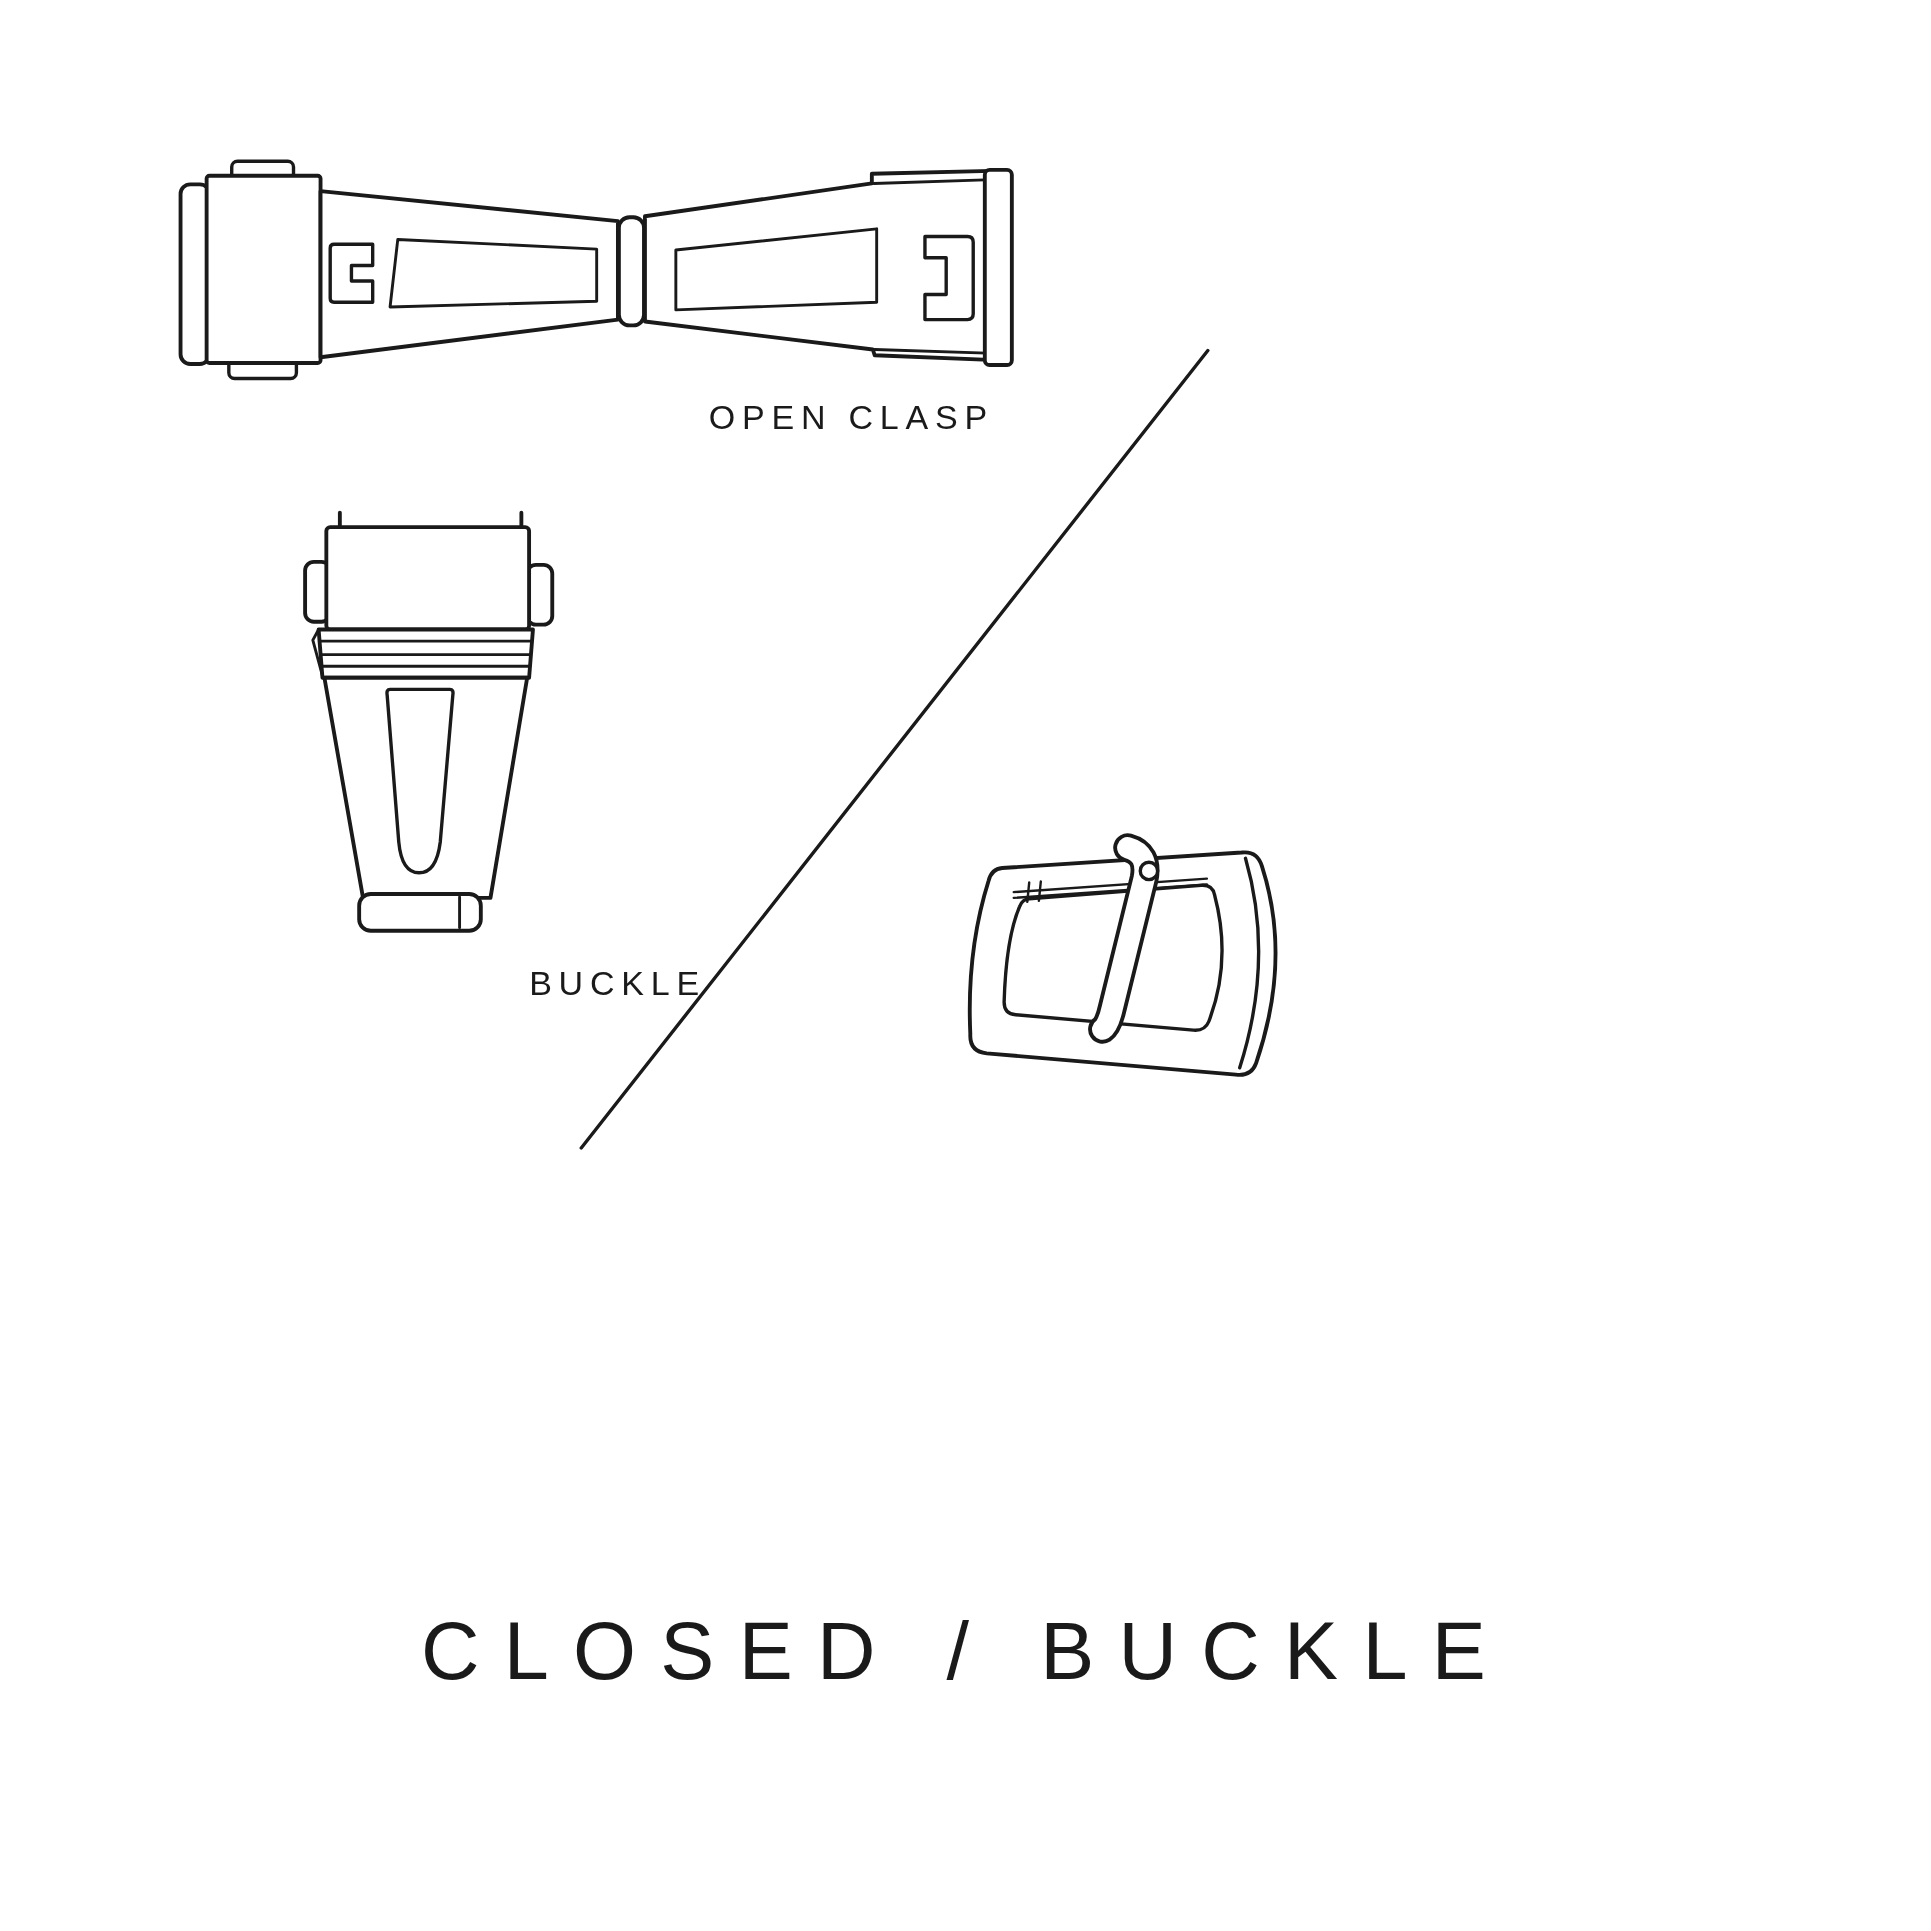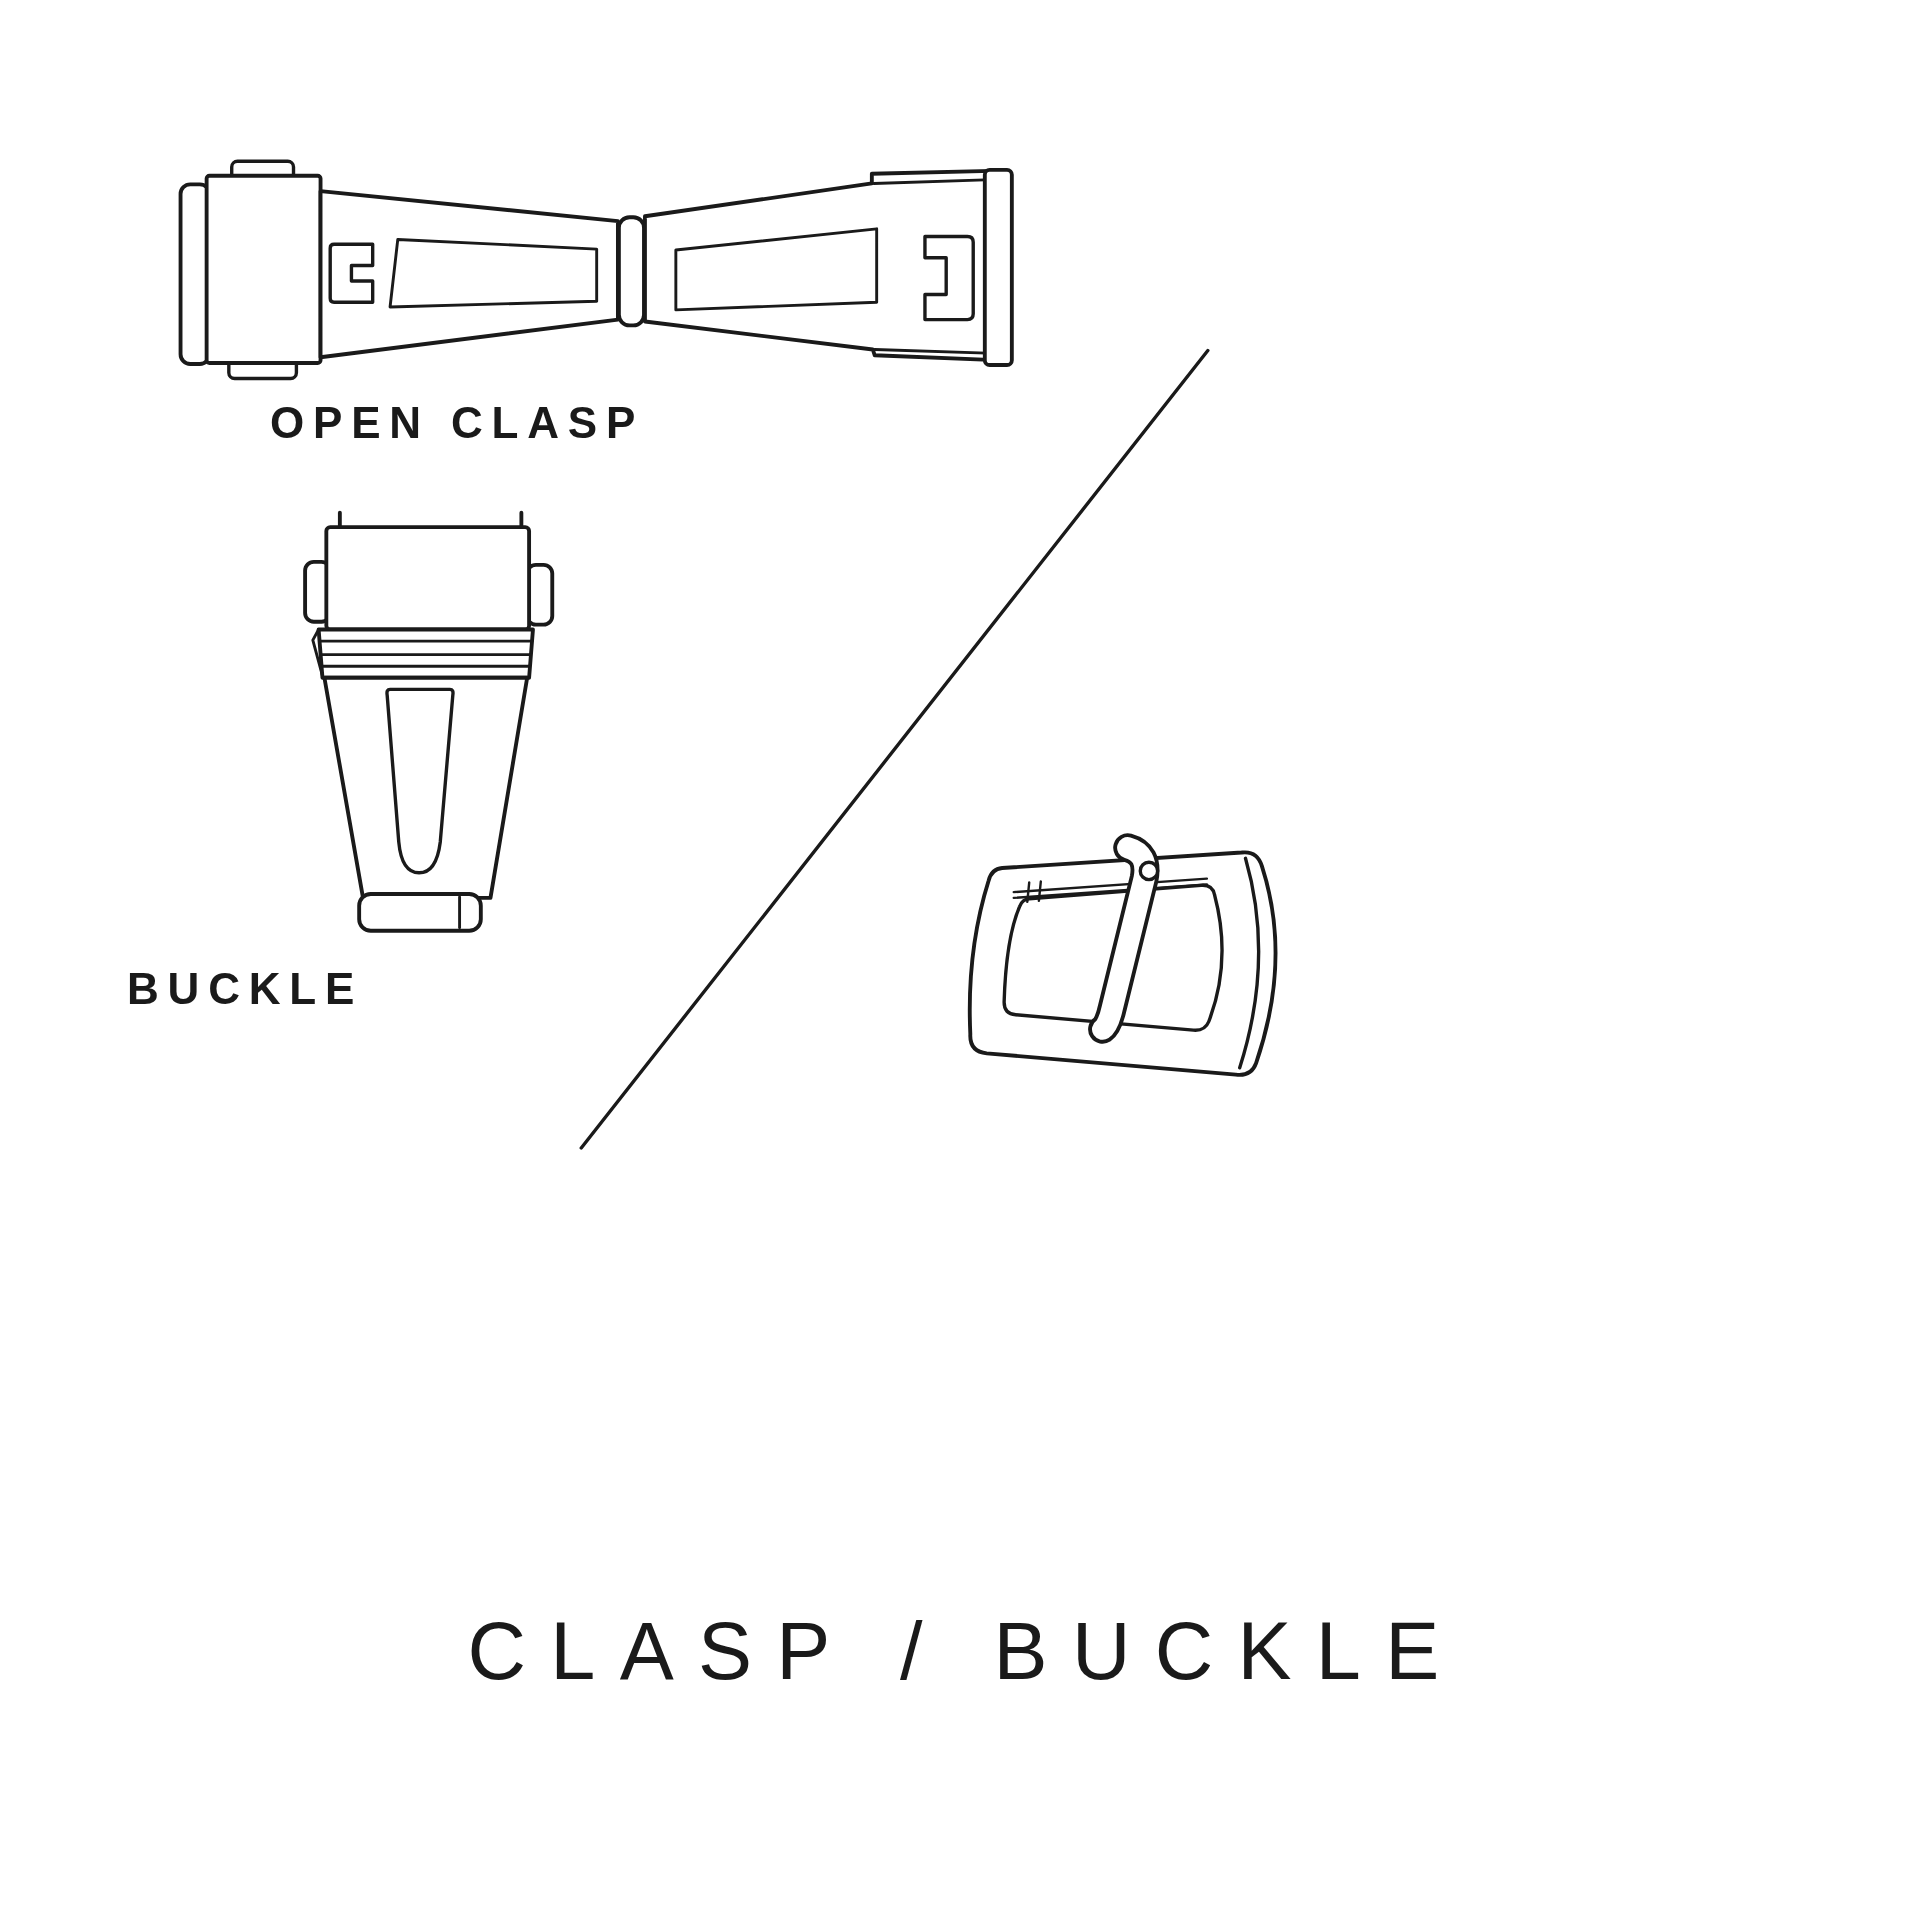--- a/index.html
+++ b/index.html
@@ -16,24 +16,24 @@
     font-family: "Liberation Sans", sans-serif;
   }
   .artwork {
     position: absolute;
     left: 0;
     top: 0;
   }
   .caption {
     position: absolute;
     color: #1a1a1a;
-    font-weight: 700;
-    font-size: 44px;
+    font-weight: 400;
+    font-size: 34px;
     letter-spacing: 0.2em;
-    text-align: left;
+    text-align: right;
     white-space: nowrap;
   }
   .caption--open {
     left: 270px;
     top: 398px;
     width: 724px;
   }
   .caption--closed {
     left: 127px;
     top: 964px;
@@ -130,16 +130,16 @@
       <path d="M1168,878 Q1190,884 1185,910 L1152,1044 Q1148,1062 1142,1066" stroke="#ffffff" stroke-width="22"></path>
 
       <circle cx="1190" cy="902" r="9" fill="#ffffff" stroke-width="3.5"></circle>
     </g>
   </svg>
 
   <div class="caption caption--open">OPEN CLASP</div>
 
   <div class="caption caption--closed">BUCKLE</div>
 
-  <div class="page-title">CLASP / BUCKLE</div>
+  <div class="page-title">CLOSED / BUCKLE</div>
 
 </div>
 
 
 </body></html>

